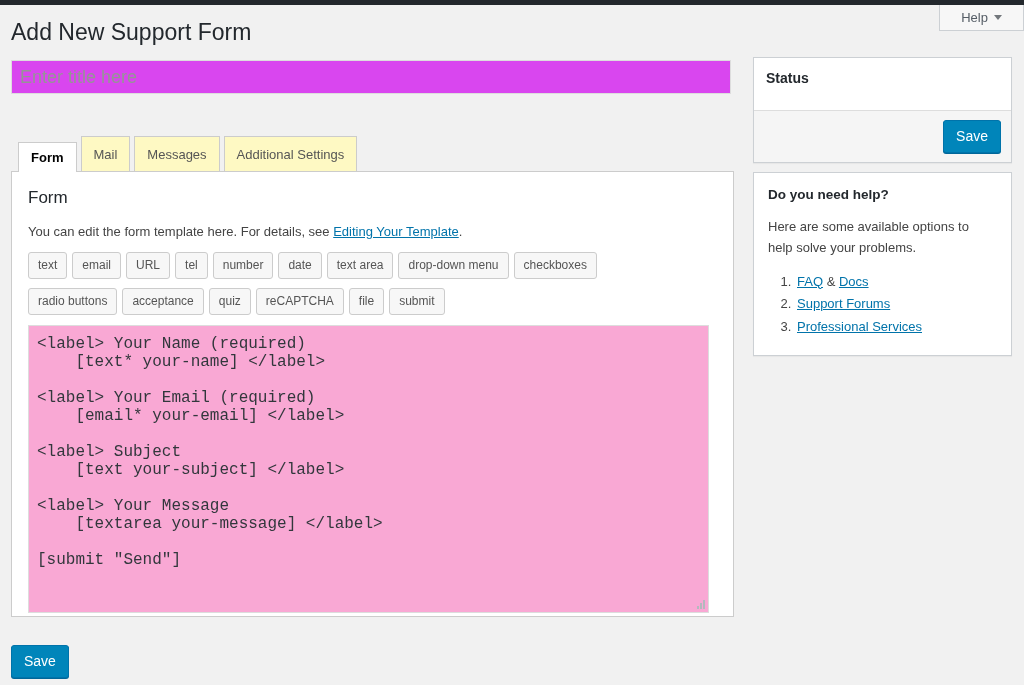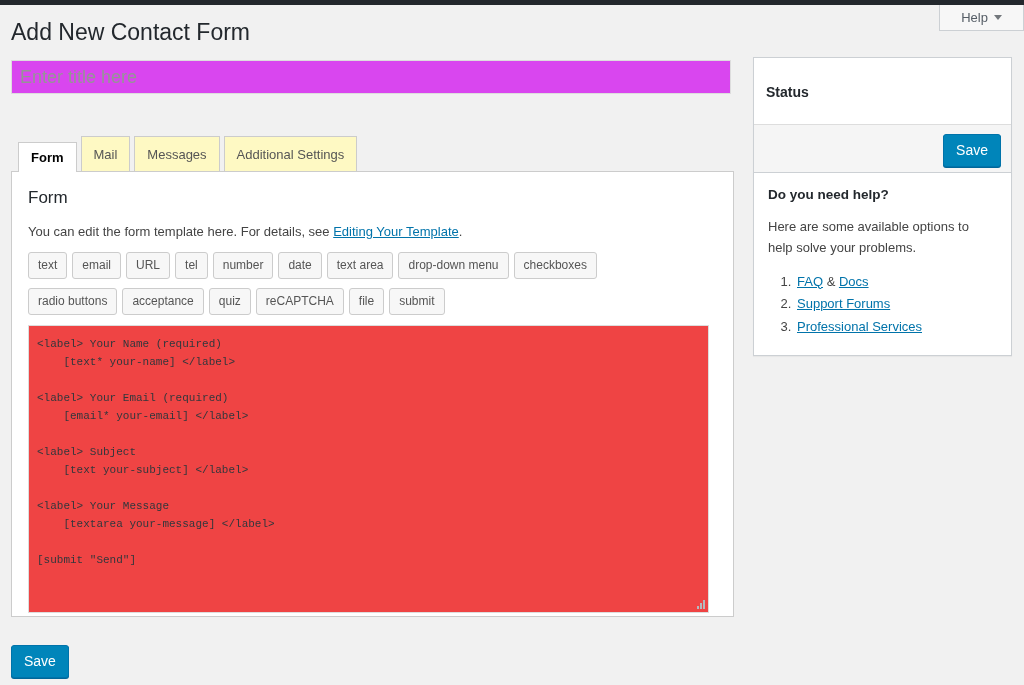--- a/index.html
+++ b/index.html
@@ -156,25 +156,25 @@
   }
 
   
   .code-wrap {
     position: relative;
     width: 681px; height: 288px;
     margin-top: 3px;
   }
   .code-area {
     width: 681px; height: 288px;
-    background: #ef4444;
+    background: #f9a8d4;
     border: 1px solid #ddd;
     padding: 9px 8px;
     font-family: "Liberation Mono", monospace;
-    font-size: 11px;
+    font-size: 16px;
     line-height: 18px;
     color: #32373c;
     resize: none;
     outline: none;
     white-space: pre;
     overflow: hidden;
   }
   .resize-grip {
     position: absolute;
     right: 3px; bottom: 3px;
@@ -214,21 +214,20 @@
     left: 753px;
     width: 259px;
     background: #fff;
     border: 1px solid #ccd0d4;
     box-shadow: 0 1px 1px rgba(0,0,0,.04);
   }
   #status-box { top: 57px; }
   .side-head {
     padding: 11px 12px 12px;
     min-height: 52px;
-    margin-top: 14px;
   }
   .side-head h3 {
     margin: 0;
     font-size: 14px;
     font-weight: 600;
     color: #23282d;
     line-height: 1.4;
   }
   .side-foot {
     background: #f5f5f5;
@@ -265,21 +264,21 @@
 </head>
 <body>
 
 <div class="adminbar"></div>
 
 <div class="help-tab">
   <span class="help-label">Help</span>
   <span class="caret"></span>
 </div>
 
-<h1 class="page-title">Add New Contact Form</h1>
+<h1 class="page-title">Add New Support Form</h1>
 
 <input class="title-input" type="text" placeholder="Enter title here" style="">
 
 <div class="tab-row">
   <div class="tab active">Form</div>
   <div class="tab">Mail</div>
   <div class="tab">Messages</div>
   <div class="tab">Additional Settings</div>
 </div>
 

